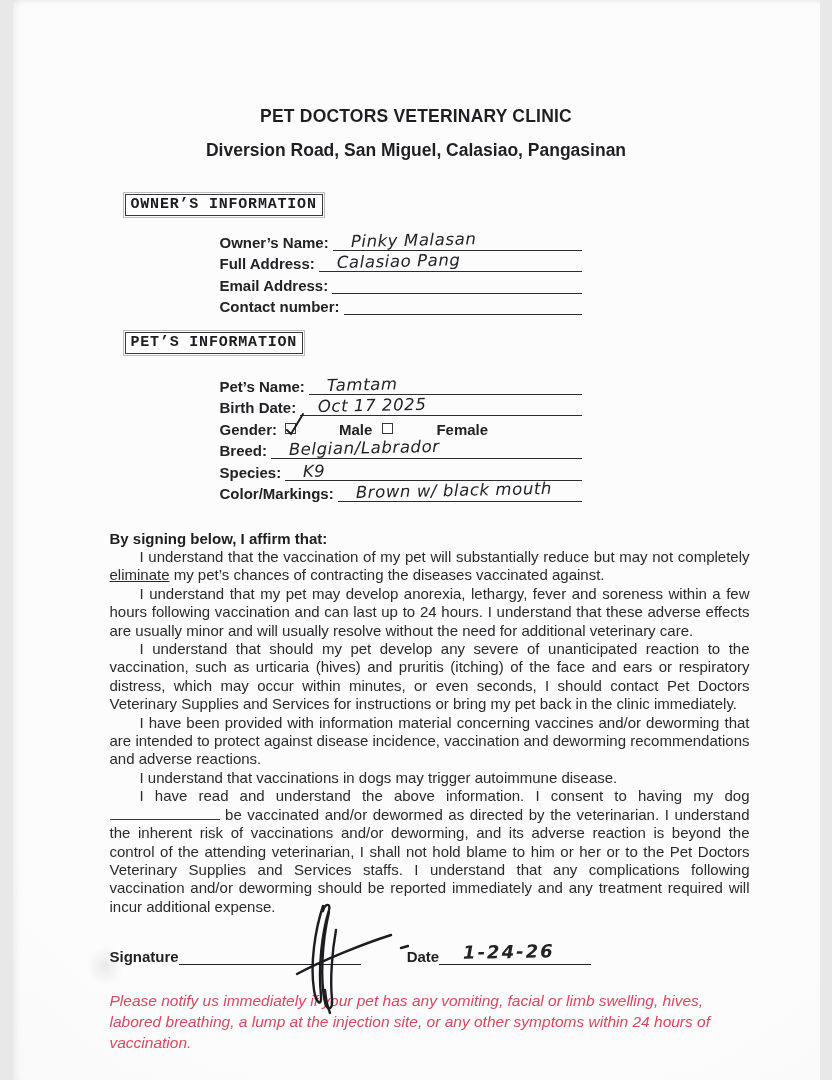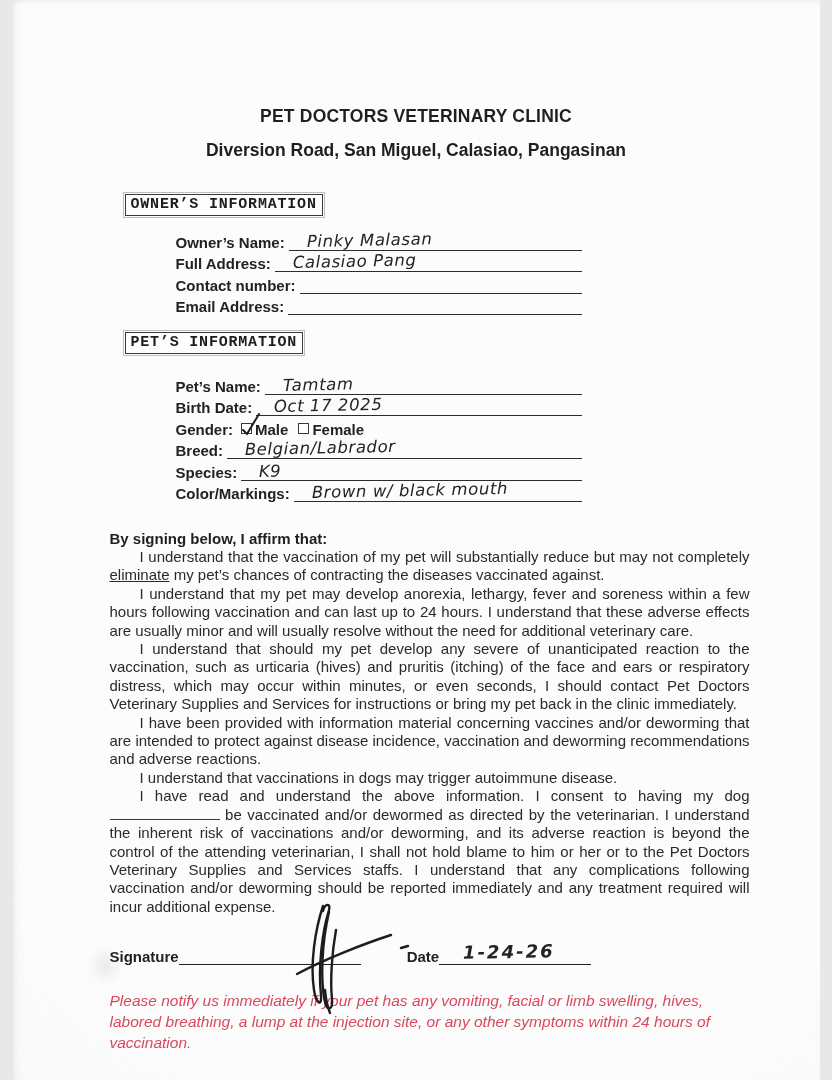--- a/index.html
+++ b/index.html
@@ -31,42 +31,42 @@
     letter-spacing:.8px;
     color:#1d1d21;
     background:rgba(255,255,255,.4);
   }
   .owner-heading{ margin-top:33px; }
   .pet-heading{ margin-top:17px; }
 
   .fields{ margin:13px 0 0 163px; width:406px; }
   .pet-fields{ margin-top:19px; }
   .field-row{ display:flex; align-items:flex-end; height:21.5px; position:relative; }
-  .field-label{ font-weight:bold; font-size:15px; white-space:nowrap; padding-right:4px; color:#222226; }
+  .field-label{ font-weight:bold; font-size:15px; white-space:nowrap; padding-right:4px; color:#222226;margin-left:44px; }
   .field-line{ flex:1; border-bottom:1.6px solid #2c2c30; position:relative; height:17px; }
   .hand{
     font-family:"DejaVu Sans", cursive;
     font-style:italic;
     color:#232327;
     white-space:nowrap;
   }
   .field-line .hand{
     position:absolute; left:18px; bottom:-1px;
     font-size:16.5px; letter-spacing:.6px;
     transform:rotate(-1.2deg); transform-origin:left bottom;
   }
   .gender-row{ border-bottom:none;text-align:right; }
   .gender-opts{ display:flex; align-items:center; font-weight:bold; font-size:15px; color:#222226; }
   .cb{
     position:relative; display:inline-block;
     width:9px; height:9px; border:1.6px solid #39393d;
     margin:0 3px 1px 4px; background:#fff;
   }
   .cb svg{ position:absolute; left:-2px; top:-12px; overflow:visible; }
-  .gender-opt{ display:flex; align-items:center; margin-right:6px; }
+  .gender-opt{ display:flex; align-items:center; margin-right:6px;gap:40px; }
 
   .affirm{ margin:28px 97px 4px 97px; width:640px; }
   .affirm-heading{ font-weight:bold; font-size:15px; margin:0 0 1px 0; color:#1f1f23; }
   .para{
     margin:0; font-size:15px; line-height:18.4px;
     text-align:justify; text-indent:30px; color:#2a2a2e;
   }
   .para .u{ text-decoration:underline; }
   .para .blank{
     display:inline-block; border-bottom:1.4px solid #3a3a3e; height:12px;
@@ -118,25 +118,25 @@
           <span class="hand">Pinky Malasan</span>
         </span>
       </div>
       <div class="field-row">
         <span class="field-label">Full Address:</span>
         <span class="field-line">
           <span class="hand">Calasiao Pang</span>
         </span>
       </div>
       <div class="field-row">
+        <span class="field-label">Email Address:</span>
+        <span class="field-line"></span>
+      </div>
+      <div class="field-row">
         <span class="field-label">Contact number:</span>
-        <span class="field-line"></span>
-      </div>
-      <div class="field-row">
-        <span class="field-label">Email Address:</span>
         <span class="field-line"></span>
       </div>
     </div>
 
   <div>
     <div class="section-heading pet-heading">PET’S INFORMATION</div>
   </div>
   <div class="fields pet-fields" id="pet-fields">
       <div class="field-row">
         <span class="field-label">Pet’s Name:</span>

